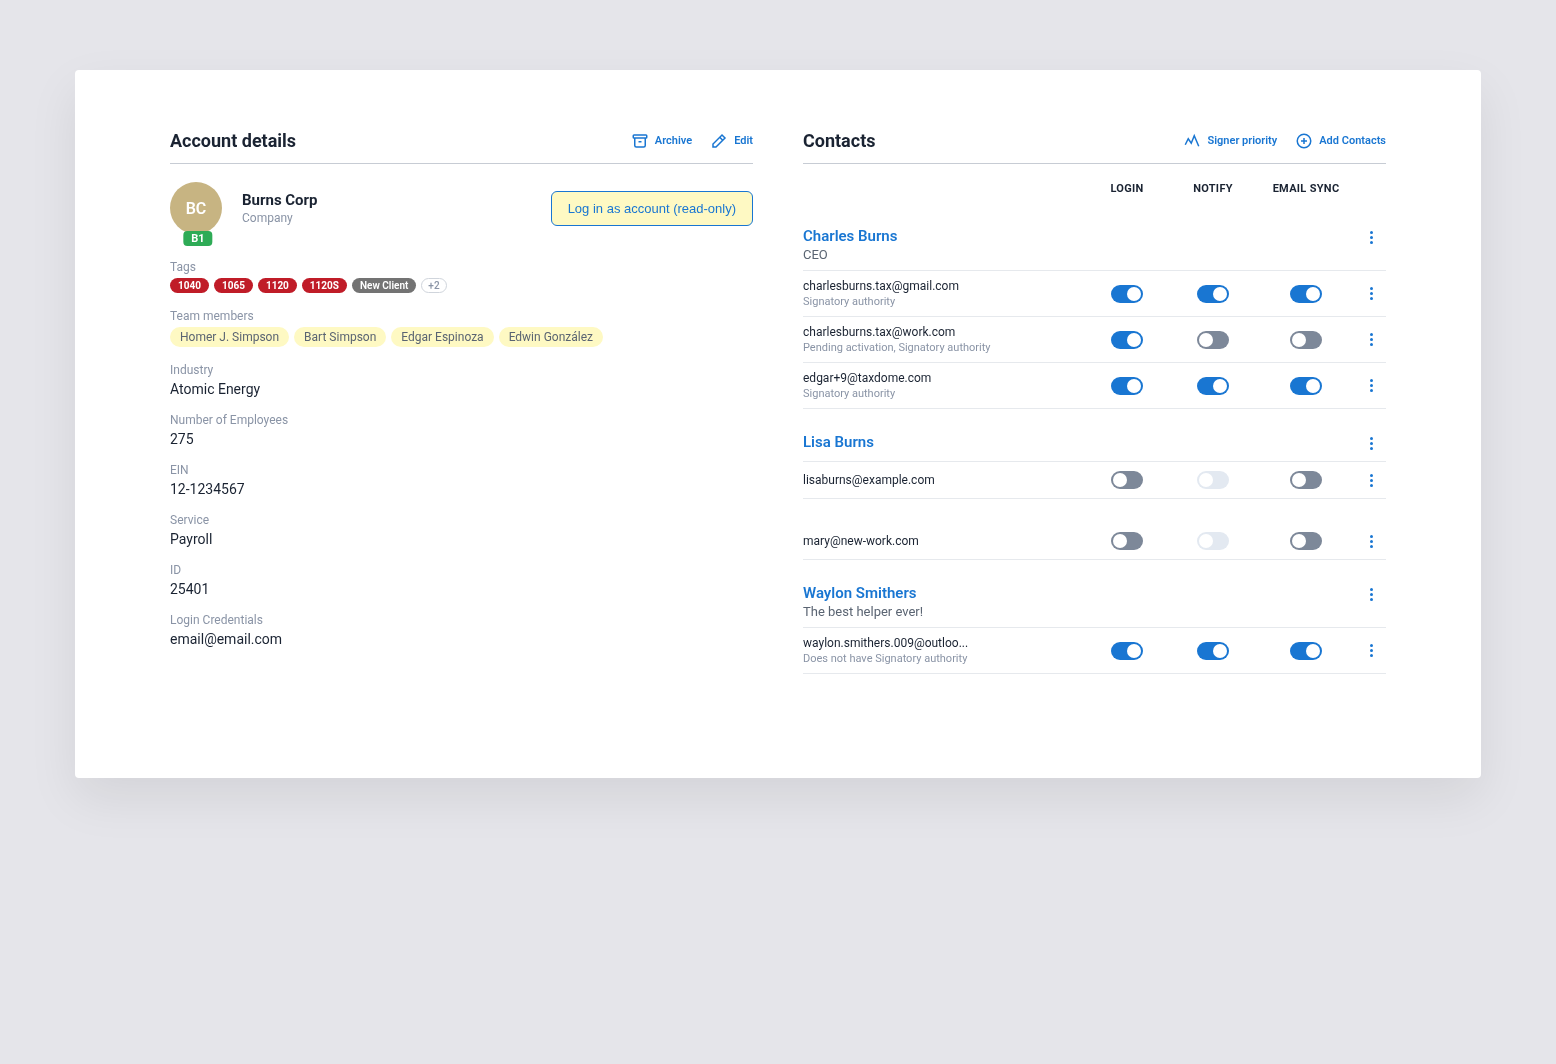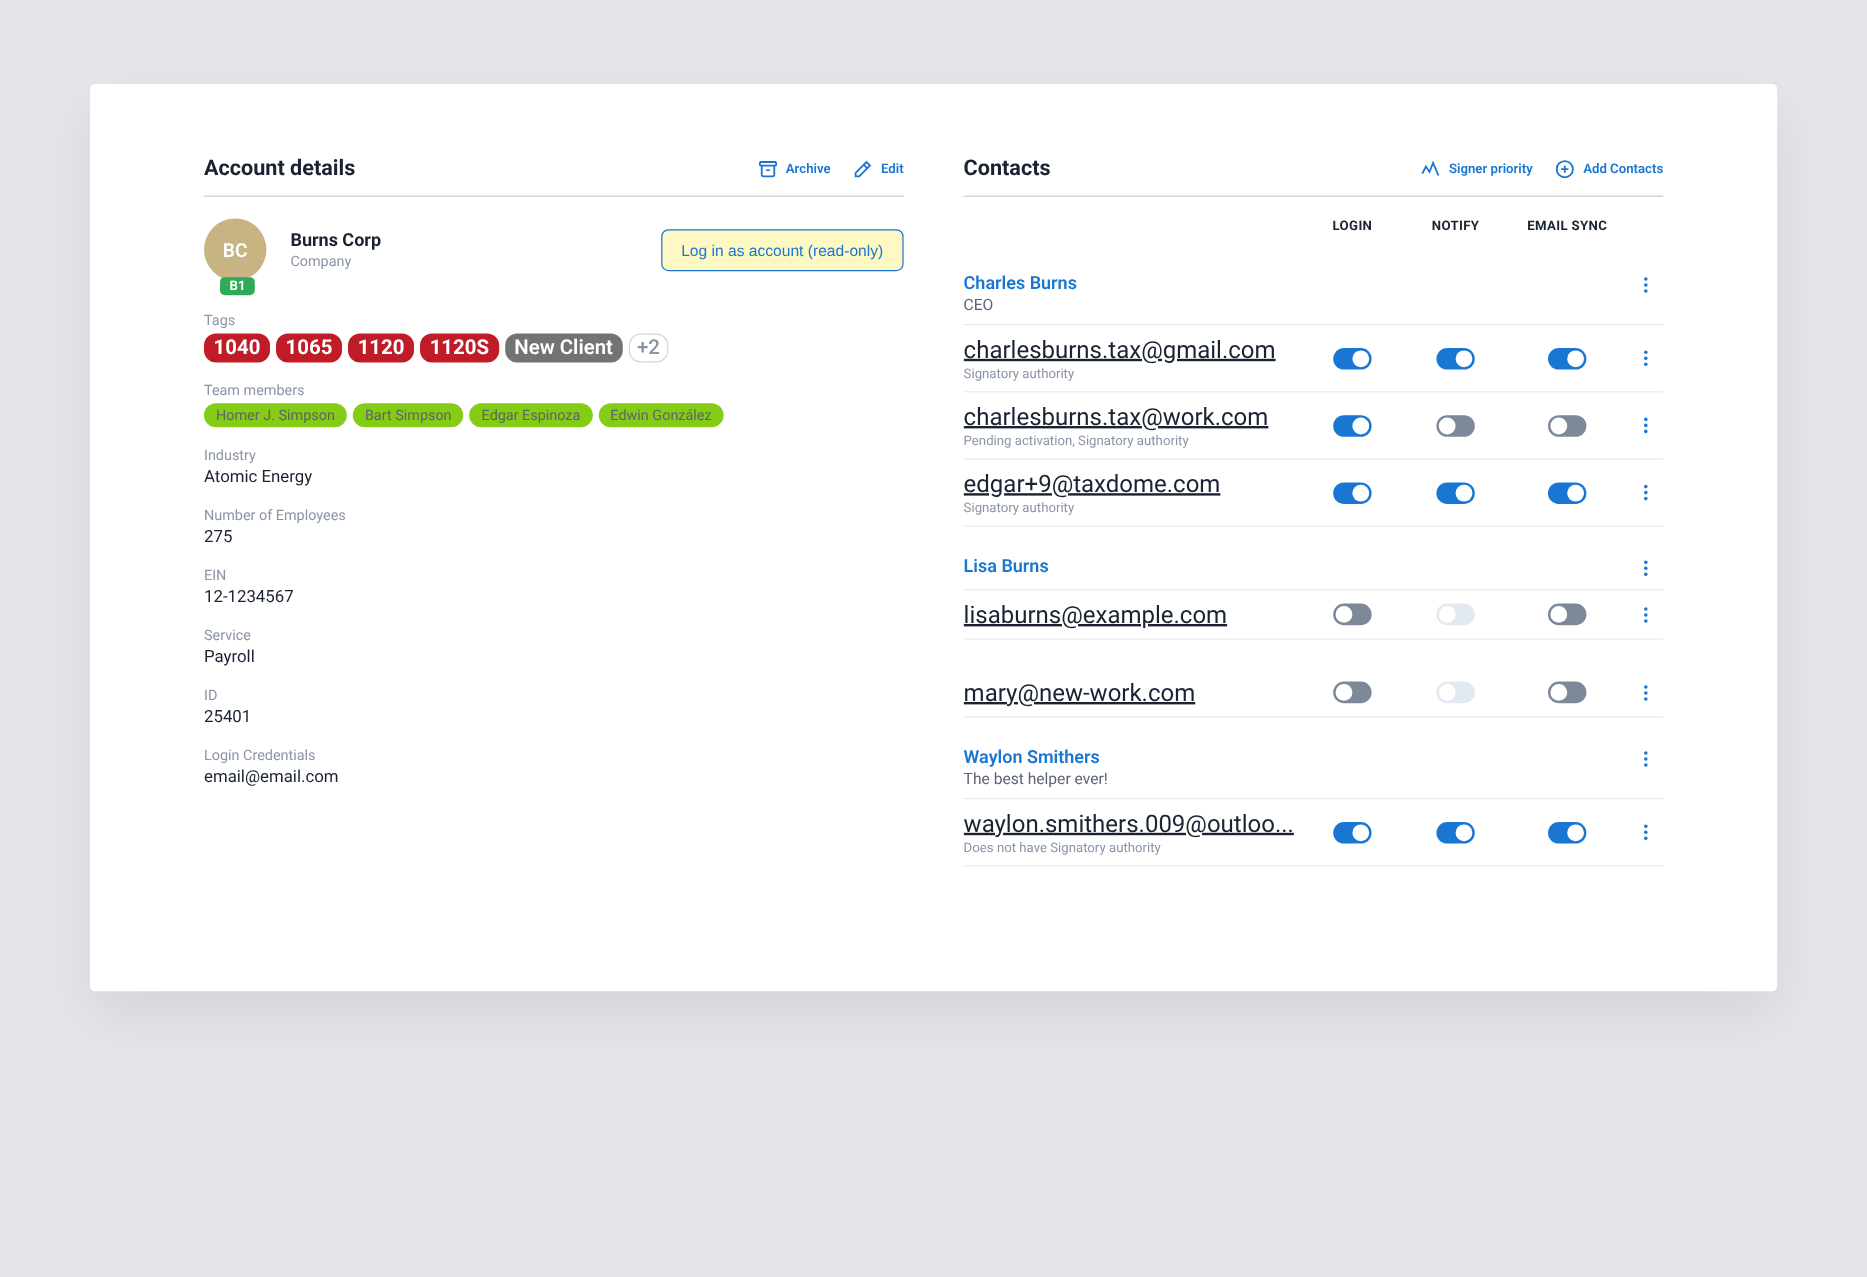--- a/index.html
+++ b/index.html
@@ -88,35 +88,35 @@
 }
 
 .section-title { font-size: 14px; font-weight: 700; margin-bottom: 14px; color: #1a2332; }
 .field-label { font-size: 12px; color: #8a94a6; margin-top: 16px; margin-bottom: 4px; }
 .field-value { font-size: 14px; color: #1a2332; }
 
 .tags-row, .chips-row { display: flex; flex-wrap: wrap; gap: 5px; margin-top: 4px; }
 .tag {
   background: #c01c28;
   color: #fff;
-  font-size: 17px;
+  font-size: 10px;
   font-weight: 700;
   padding: 2px 8px;
   border-radius: 10px;
 }
 .tag.pink { background: #737373; font-weight: 600; }
 .tag.more {
   background: #fff;
   color: #8a94a6;
   border: 1px solid #d0d5dc;
   font-weight: 500;
   padding: 1px 6px;
 }
 .chip {
-  background: #84cc16;
+  background: #fef9c3;
   color: #5a6472;
   font-size: 12px;
   padding: 3px 10px;
   border-radius: 12px;
 }
 
 
 .col-headers {
   display: grid;
   grid-template-columns: 1fr 86px 86px 100px 30px;
@@ -142,21 +142,21 @@
 .contact-role { color: #5a6472; font-size: 13px; margin-top: 2px; }
 
 .email-row {
   display: grid;
   grid-template-columns: 1fr 86px 86px 100px 30px;
   align-items: center;
   padding: 8px 0;
   border-bottom: 1px solid #e6e9ed;
 }
 .email-row:last-child { border-bottom: 1px solid #e6e9ed; }
-.email-text { font-size: 20px; color: #1a2332; white-space: nowrap; overflow: hidden; text-overflow: ellipsis; text-decoration: underline; }
+.email-text { font-size: 12px; color: #1a2332; white-space: nowrap; overflow: hidden; text-overflow: ellipsis; }
 .email-note { font-size: 11px; color: #8a94a6; margin-top: 2px; }
 
 .toggle {
   width: 32px; height: 18px;
   border-radius: 9px;
   position: relative;
   margin: 0 auto;
   cursor: pointer;
 }
 .toggle::after {

